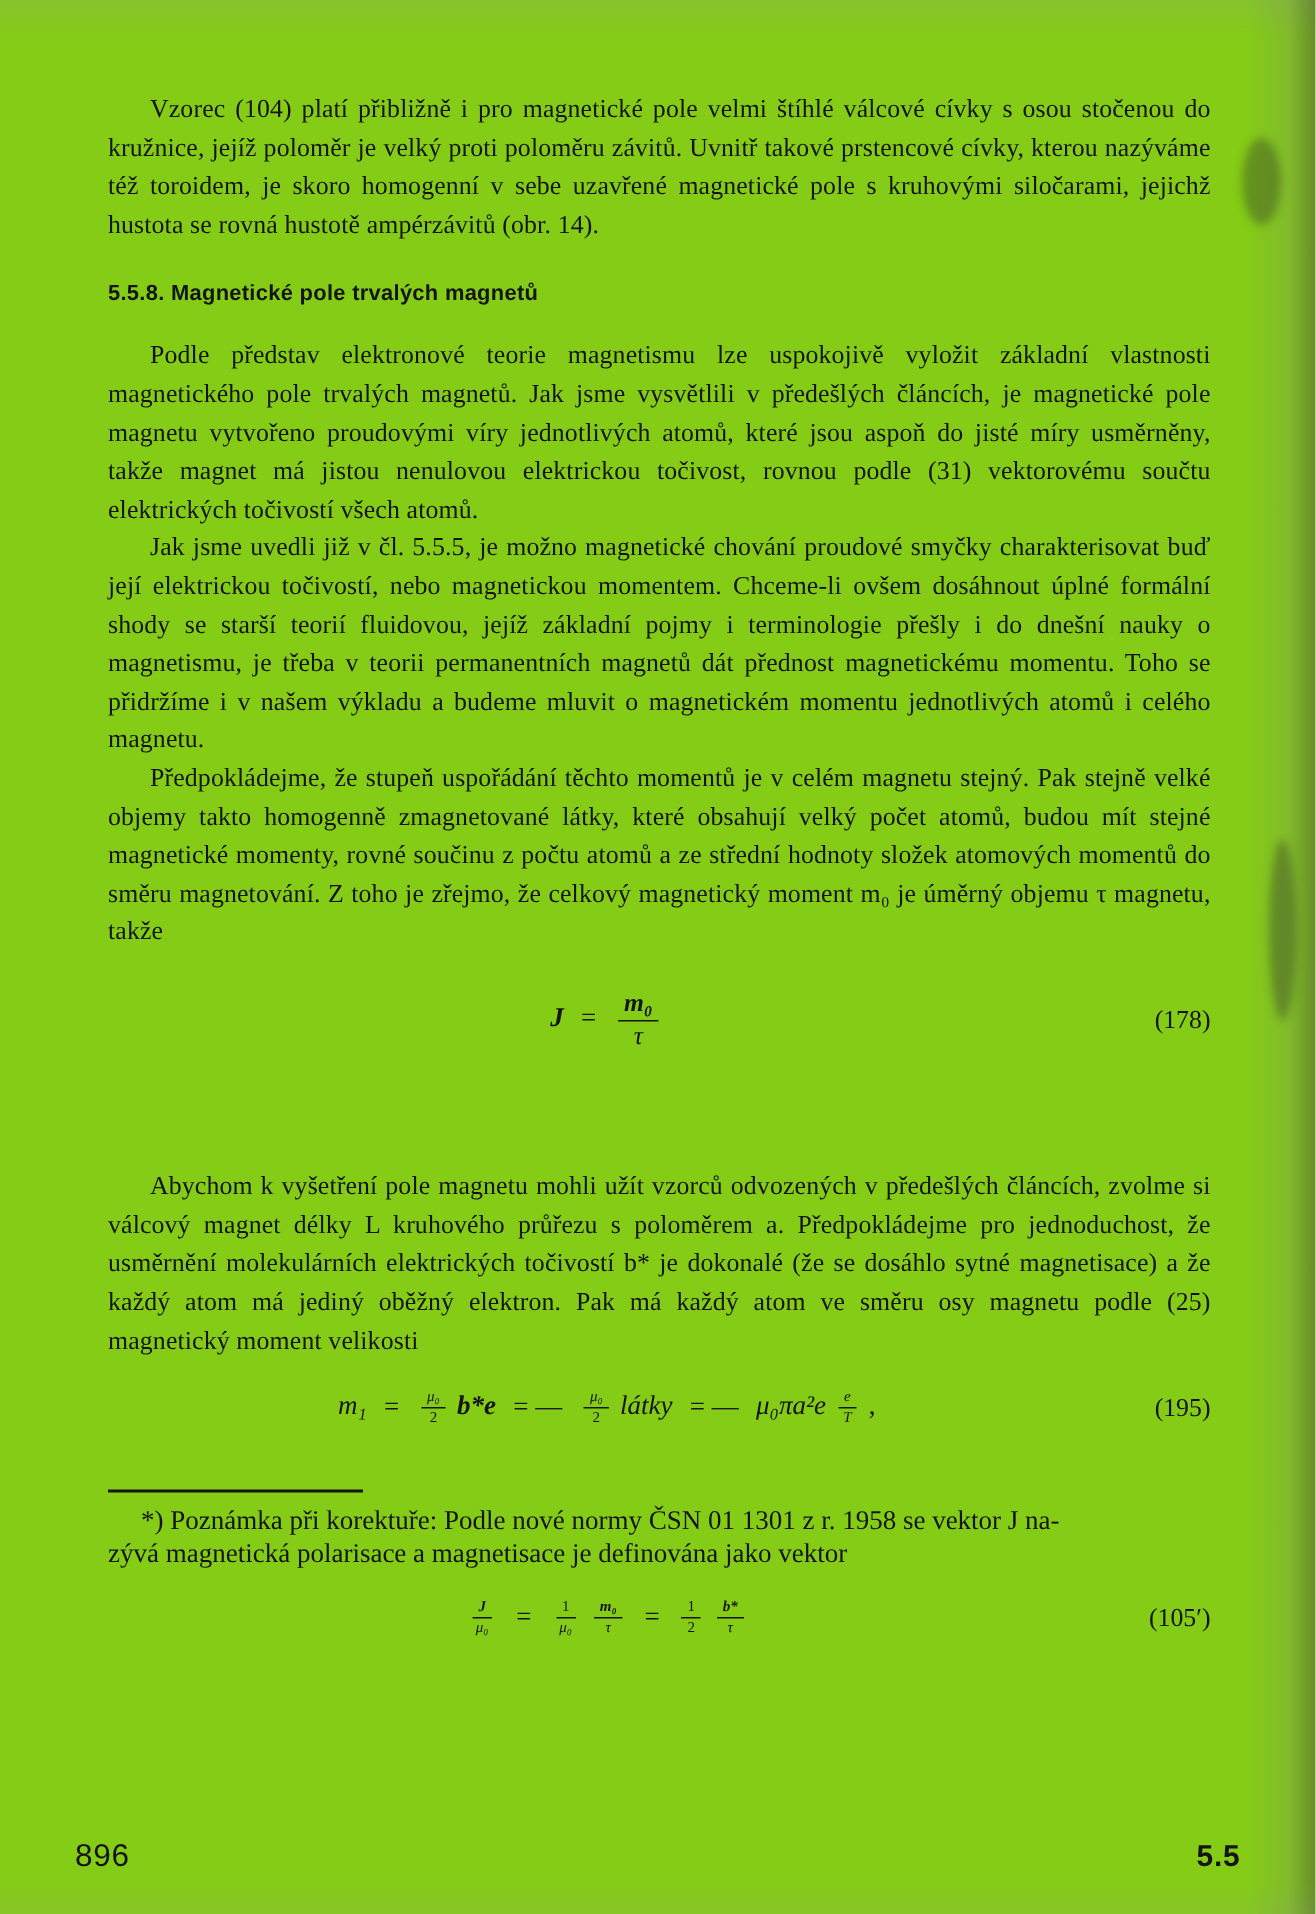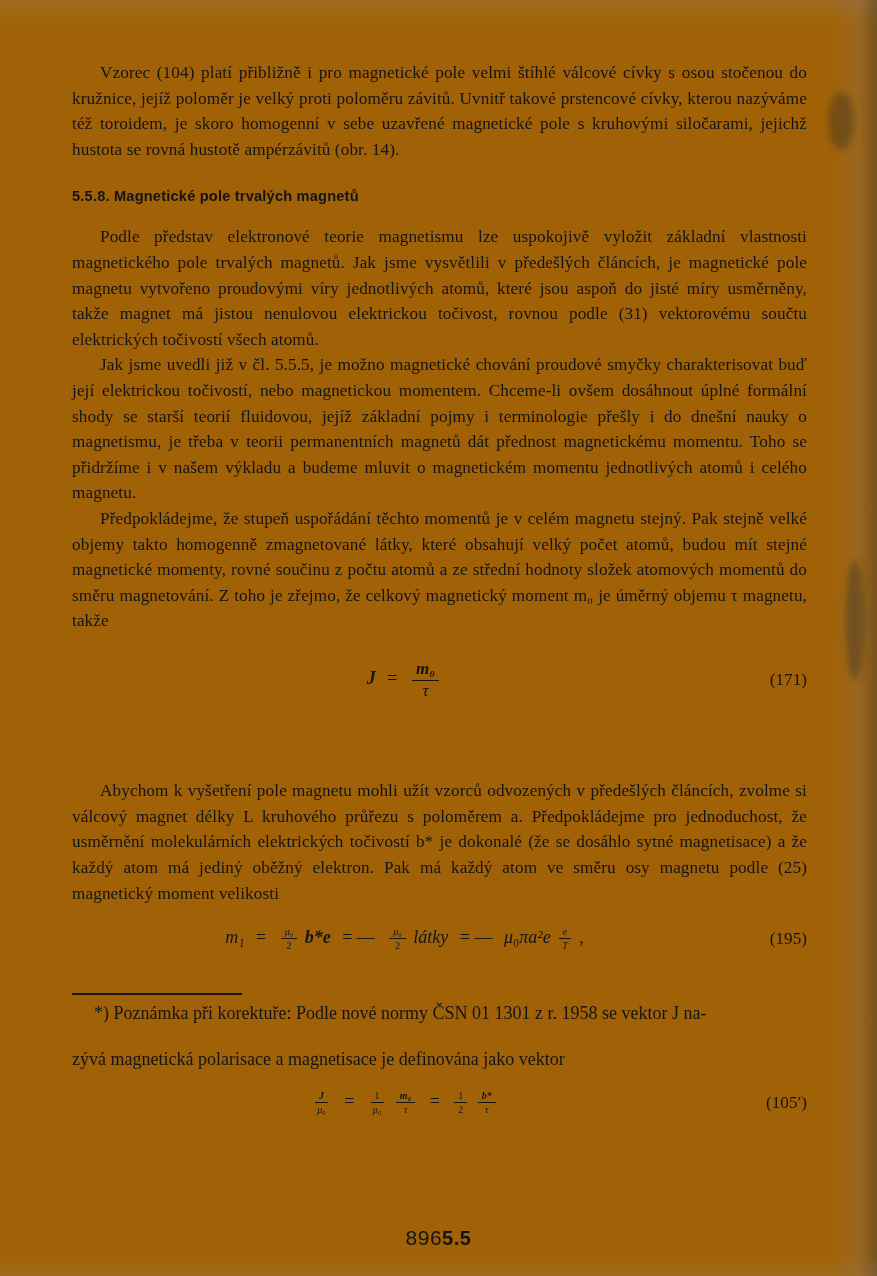--- a/index.html
+++ b/index.html
@@ -11,21 +11,21 @@
     width: 877px;
     height: 1276px;
     position: relative;
     font-family: "Liberation Serif", serif;
     color: #141414;
     overflow: hidden;
   }
   .page {
     position: absolute;
     inset: 0;
-    background: #a16207;
+    background: #84cc16;
   }
   
   .scan-shade-right {
     position: absolute;
     top: 0; right: 0;
     width: 46px; height: 100%;
     background: linear-gradient(to right, rgba(255,255,255,0) 0%, rgba(120,120,120,0.20) 60%, rgba(60,60,60,0.42) 100%);
     pointer-events: none;
   }
   .scan-shade-top {
@@ -114,29 +114,29 @@
     background: #141414;
     margin: 6px 0 7px 0;
   }
   .footnote {
     font-size: 18px;
     line-height: 22.4px;
     text-align: justify;
     margin: 0;
     text-indent: 22px;
   }
-  .footnote.noindent { text-indent: 0; margin-top: 24px; }
+  .footnote.noindent { text-indent: 0; }
 
   .footer {
     position: absolute;
     left: 50px;
     right: 50px;
     bottom: 26px;
     display: flex;
-    justify-content: center;
+    justify-content: space-between;
     align-items: baseline;
   }
   .folio {
     font-family: "Liberation Sans", sans-serif;
     font-size: 21px;
     letter-spacing: 0.5px;
   }
   .runhead {
     font-family: "Liberation Sans", sans-serif;
     font-size: 20px;
@@ -180,21 +180,21 @@
 
     <div class="eq-row">
       <div class="eq-body">
         <span class="bi">J</span>
         <span class="opeq">=</span>
         <span class="frac">
           <span class="num bi">m₀</span>
           <span class="den it">τ</span>
         </span>
       </div>
-      <div class="eq-num">(171)</div>
+      <div class="eq-num">(178)</div>
     </div>
 
     <div class="gap-lg"></div>
 
 
     <div class="gap-lg"></div>
 
 
     <div class="gap-lg"></div>
 

